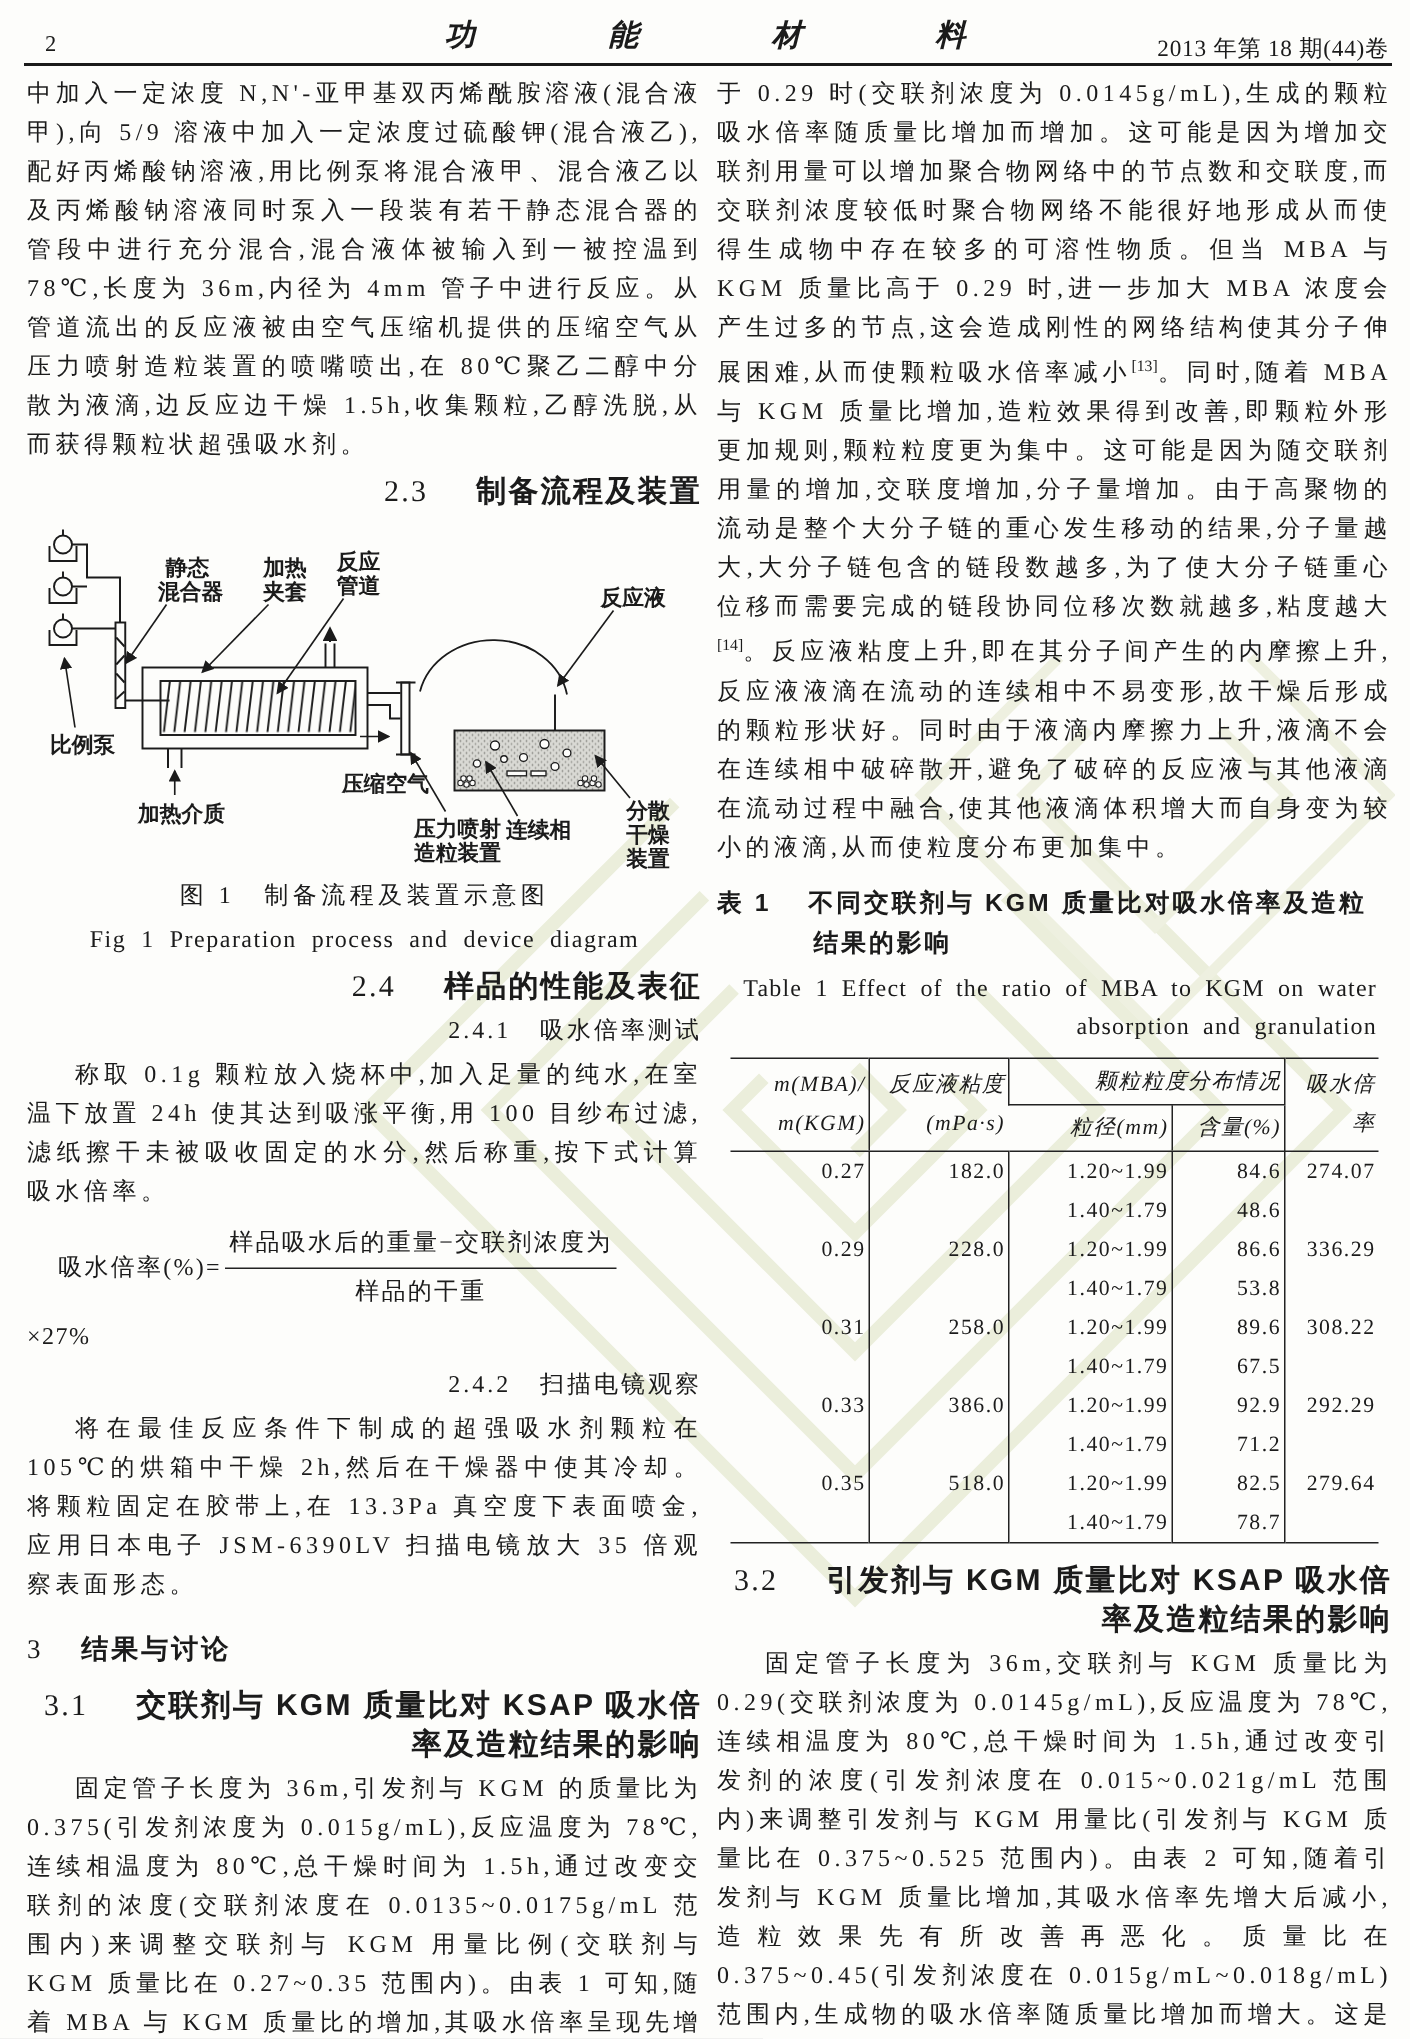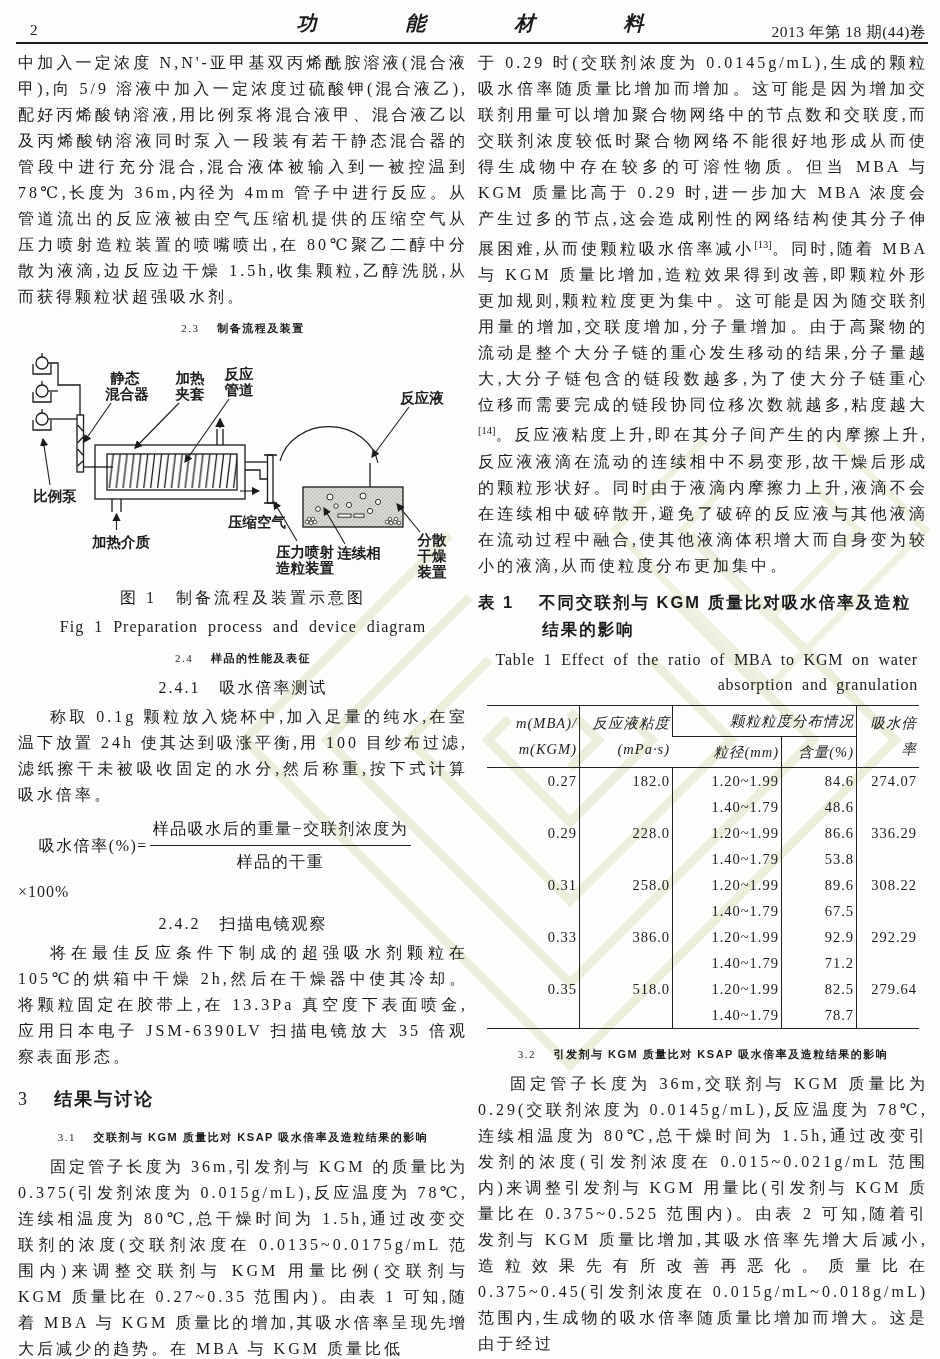--- a/index.html
+++ b/index.html
@@ -26,24 +26,24 @@
   .col { position:absolute; top:50px; width:450px; z-index:1;
          font-size:16px; line-height:26px; text-align:justify; }
   .col-left  { left:18px; }
   .col-right { left:478px; }
 
   p.body { margin:0; text-indent:2em; letter-spacing:3px; }
   p.body.cont { text-indent:0; }
   sup { font-size:10.5px; letter-spacing:0; }
 
   .h-bold { font-family:"Liberation Sans","DejaVu Sans",sans-serif; font-weight:bold;
-            font-size:11px; margin:5px 0 4px; letter-spacing:1.5px; text-align:center; }
+            font-size:20px; margin:5px 0 4px; letter-spacing:1.5px; text-align:right; }
   .h-bold .num, .h-plain .num { margin-right:1.6em; font-family:"Liberation Serif",serif; font-weight:normal; }
   .h-bold.hang { padding-left:3.2em; text-indent:-3.2em; }
-  .h-plain { font-size:16px; margin:4px 0 3px; letter-spacing:2px; text-align:center; }
+  .h-plain { font-size:16px; margin:4px 0 3px; letter-spacing:2px; text-align:right; }
   .h-plain .num { margin-right:1.2em; }
   .h-major { font-family:"Liberation Sans","DejaVu Sans",sans-serif; font-weight:bold;
              font-size:18px; margin:16px 0 12px; letter-spacing:2px; text-align:left; }
   .h-major .num { margin-right:1.4em; font-family:"Liberation Serif",serif; font-weight:normal; }
 
   
   figure.fig { margin:4px 0 0; }
   .fig svg { display:block; }
   .fig-caption { text-align:center; font-size:16px; letter-spacing:3px; margin-top:2px; }
   .fig-caption .lbl { margin-right:1.2em;text-align:center; }
@@ -251,21 +251,21 @@
 
     <p class="body">称取 0.1g 颗粒放入烧杯中,加入足量的纯水,在室温下放置 24h 使其达到吸涨平衡,用 100 目纱布过滤,滤纸擦干未被吸收固定的水分,然后称重,按下式计算吸水倍率。</p>
 
     <div class="formula">
       <span>吸水倍率(%)=</span>
       <span class="frac">
         <span class="fnum">样品吸水后的重量−交联剂浓度为</span>
         <span class="fden">样品的干重</span>
       </span>
     </div>
-    <div class="f-suffix">×100%</div>
+    <div class="f-suffix">×27%</div>
 
     <div class="h-plain">
       <span class="num">2.4.2</span><span>扫描电镜观察</span>
     </div>
 
     <p class="body">将在最佳反应条件下制成的超强吸水剂颗粒在 105℃的烘箱中干燥 2h,然后在干燥器中使其冷却。将颗粒固定在胶带上,在 13.3Pa 真空度下表面喷金,应用日本电子 JSM-6390LV 扫描电镜放大 35 倍观察表面形态。</p>
 
     <div class="h-major">
       <span class="num">3</span><span>结果与讨论</span>
     </div>

